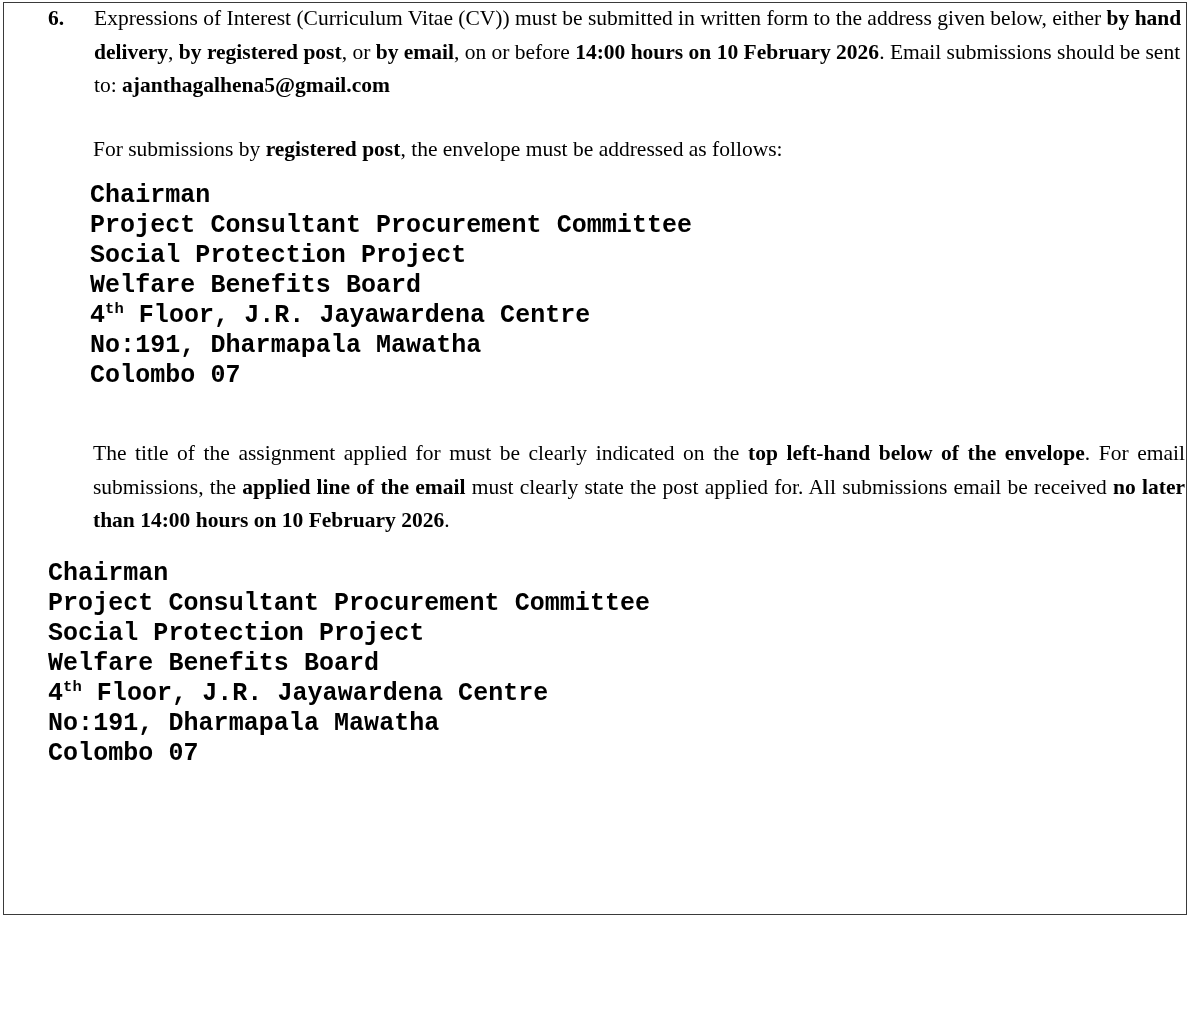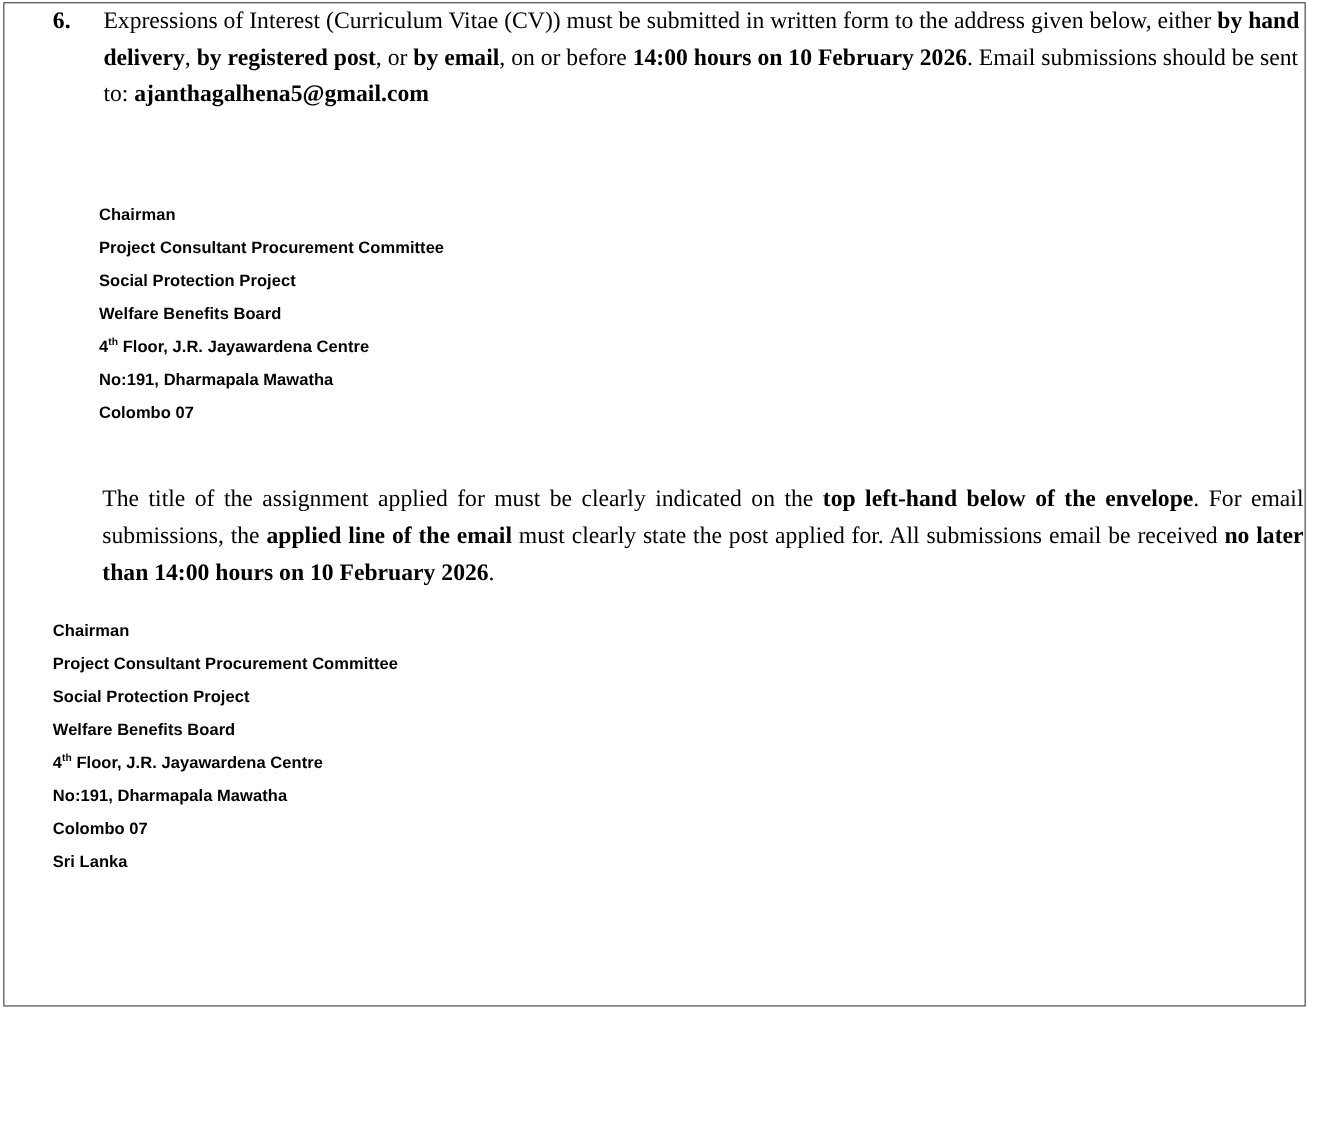--- a/index.html
+++ b/index.html
@@ -92,23 +92,23 @@
 
   .para-title {
     left: 93px;
     top: 437px;
     width: 1092px;
   }
 
   
   .address-block {
     position: absolute;
-    font-family: Liberation Sans, sans-serif;
+    font-family: Liberation Mono, monospace;
     font-weight: bold;
-    font-size: 15px;
+    font-size: 25px;
     line-height: 30px;
     letter-spacing: 0.05px;
     white-space: nowrap;
   }
 
   .address-envelope {
     left: 90px;
     top: 181px;
   }
 
@@ -135,20 +135,21 @@
 
   <div class="content">
 
     <div class="clause">
       <div class="clause-row">
         <span class="clause-number">6.</span>
         <span class="clause-body"><span>Expressions of Interest (Curriculum Vitae (CV)) must be submitted in written form to the address given below, either </span><b>by hand delivery</b><span>, </span><b>by registered post</b><span>, or </span><b>by email</b><span>, on or before </span><b>14:00 hours on 10 February 2026</b><span>. Email submissions should be sent to: </span><b>ajanthagalhena5@gmail.com</b></span>
       </div>
     </div>
 
+    <div class="para para-registered"><span>For submissions by </span><b>registered post</b><span>, the envelope must be addressed as follows:</span></div>
 
     <div class="address-block address-envelope">
         <span class="address-line">Chairman</span>
         <span class="address-line">Project Consultant Procurement Committee</span>
         <span class="address-line">Social Protection Project</span>
         <span class="address-line">Welfare Benefits Board</span>
         <span class="address-line">4<sup>th</sup> Floor, J.R. Jayawardena Centre</span>
         <span class="address-line">No:191, Dharmapala Mawatha</span>
         <span class="address-line">Colombo 07</span>
       </div>
@@ -156,17 +157,16 @@
     <div class="para para-title"><span>The title of the assignment applied for must be clearly indicated on the </span><b>top left-hand below of the envelope</b><span>. For email submissions, the </span><b>applied line of the email</b><span> must clearly state the post applied for. All submissions email be received </span><b>no later than 14:00 hours on 10 February 2026</b><span>.</span></div>
 
     <div class="address-block address-footer">
         <span class="address-line">Chairman</span>
         <span class="address-line">Project Consultant Procurement Committee</span>
         <span class="address-line">Social Protection Project</span>
         <span class="address-line">Welfare Benefits Board</span>
         <span class="address-line">4<sup>th</sup> Floor, J.R. Jayawardena Centre</span>
         <span class="address-line">No:191, Dharmapala Mawatha</span>
         <span class="address-line">Colombo 07</span>
-        <span class="address-line">Sri Lanka</span>
       </div>
 
   </div>
 </div>
 
 </body></html>

